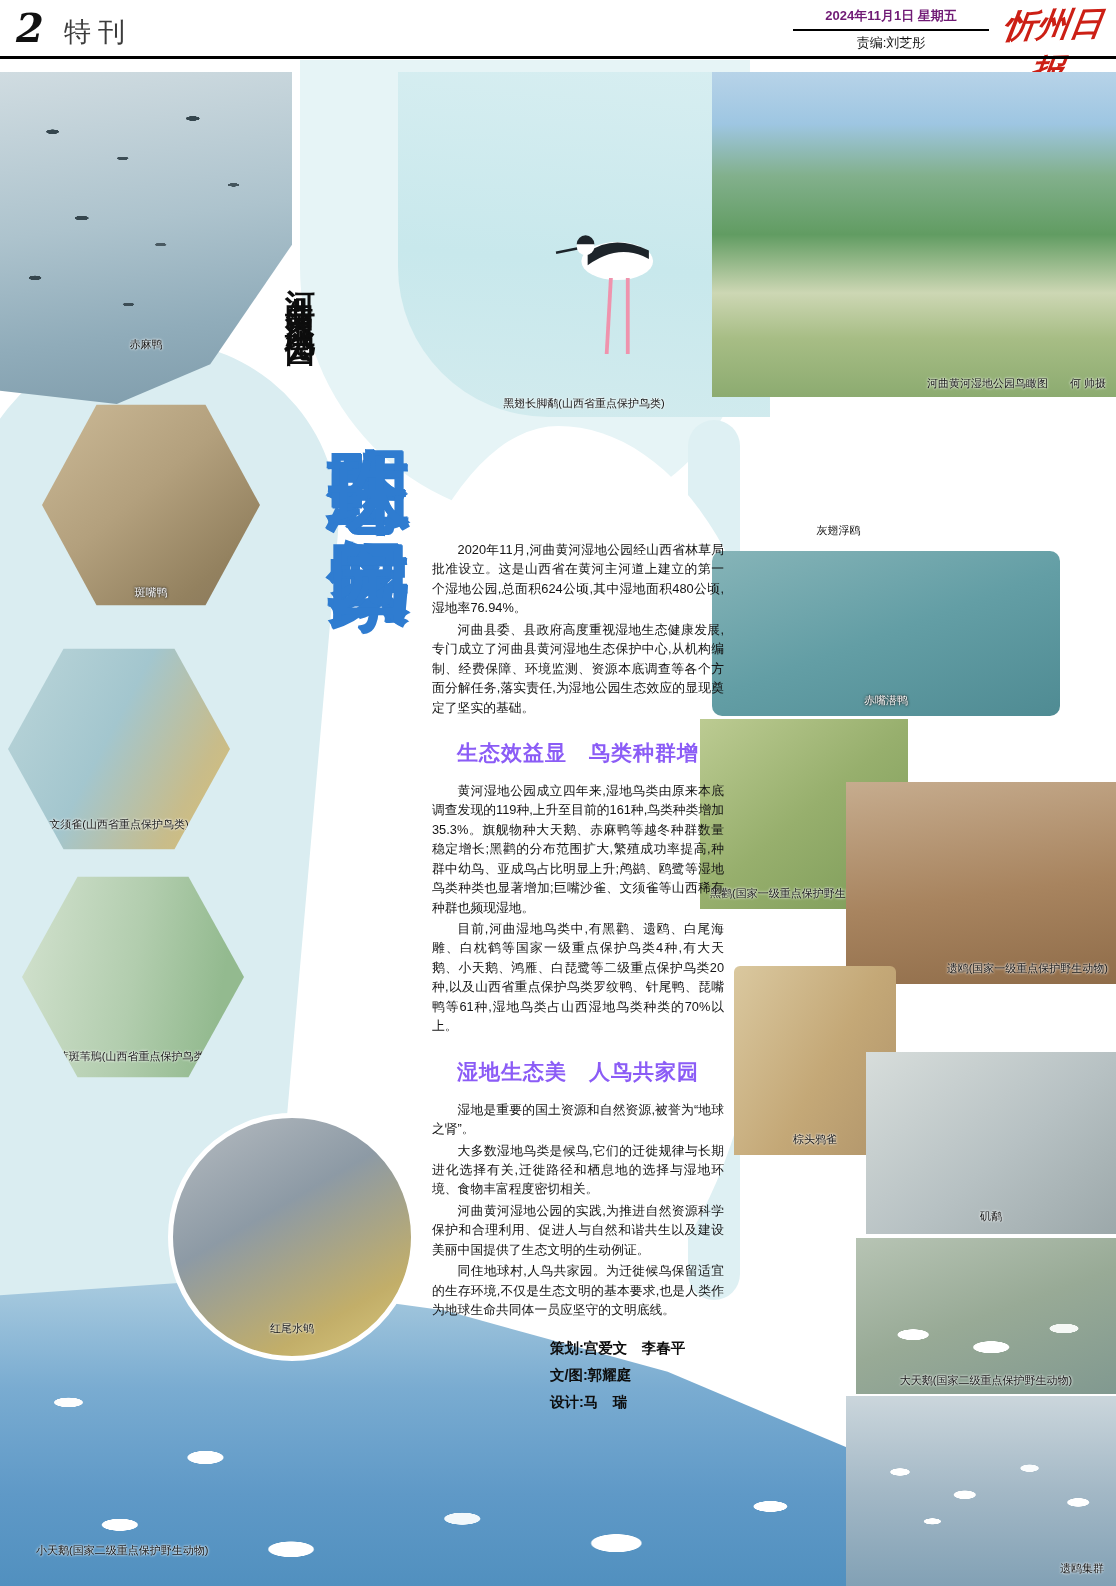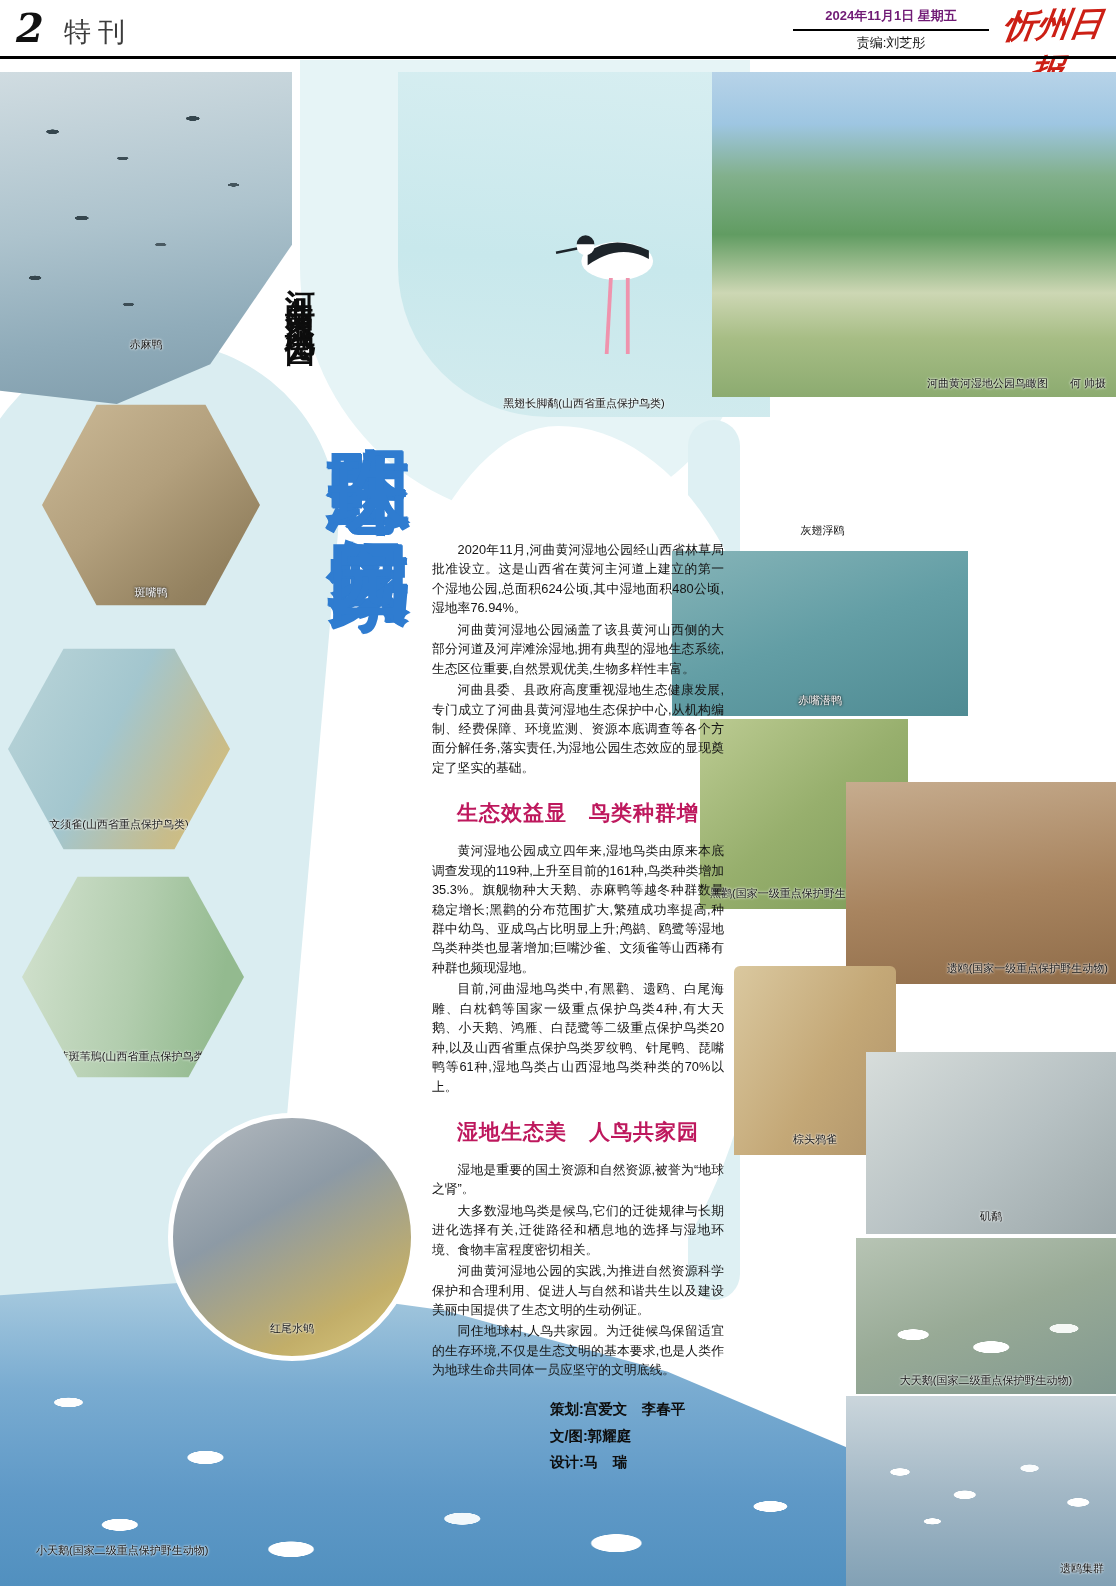--- a/index.html
+++ b/index.html
@@ -61,26 +61,26 @@
         radial-gradient(ellipse 42px 15px at 72% 86%,#fff 58%,transparent 62%),
         radial-gradient(ellipse 28px 9px at 90% 74%,#fff 58%,transparent 62%),
         radial-gradient(ellipse 30px 11px at 24% 58%,#fff 58%,transparent 62%),
         radial-gradient(ellipse 24px 8px at 8% 40%,#fdfdfd 58%,transparent 62%),
         linear-gradient(180deg,#a9cbdf 0%,#7aacd1 35%,#5f99c7 70%,#5190bf 100%);}
   .ph6{left:398px;top:72px;width:372px;height:345px;
        border-radius:0 0 0 150px;
        background:linear-gradient(185deg,#d7eef1 0%,#c8e8ec 55%,#d2ebee 100%);}
   .ph7{left:712px;top:72px;width:404px;height:325px;
        background:linear-gradient(180deg,#b7d3e8 0%,#9ec6e2 16%,#82b08c 32%,#619c62 50%,#cdd7b4 68%,#a7bd85 82%,#8cab70 100%);}
-  .ph8{left:700px;top:400px;width:245px;height:148px;
+  .ph8{left:716px;top:400px;width:245px;height:148px;
        background:
         radial-gradient(ellipse 34px 9px at 50% 36%,#f6f9f6 60%,transparent 64%),
         linear-gradient(120deg,#accd a6 0%,#a9cba2 0%,#8fba88 60%,#7fae79 100%);}
-  .ph9{left:672px;top:551px;width:296px;height:165px;
-       background:linear-gradient(160deg,#86b4b8 0%,#639ea5 50%,#4f8b93 100%);}
+  .ph9{left:712px;top:551px;width:348px;height:165px;
+       background:linear-gradient(160deg,#86b4b8 0%,#639ea5 50%,#4f8b93 100%);border-radius:10px;}
   .ph10{left:700px;top:719px;width:208px;height:190px;
        background:linear-gradient(140deg,#bccb92 0%,#97af6d 50%,#7c9b58 100%);}
   .ph11{left:846px;top:782px;width:270px;height:202px;
        background:linear-gradient(172deg,#c6ac8e 0%,#a8845f 55%,#8f6c49 100%);}
   .ph12{left:734px;top:918px;width:162px;height:189px;border-radius:6px 6px 0 0;
        background:linear-gradient(120deg,#dac89f 0%,#c4a877 55%,#b0946a 100%);margin-top:48px;}
   .ph13{left:866px;top:1052px;width:250px;height:182px;
        background:linear-gradient(140deg,#d7dddb 0%,#b7c1c3 55%,#9ca8aa 100%);}
   .ph14{left:856px;top:1238px;width:260px;height:156px;
        background:
@@ -100,21 +100,21 @@
   
   .kicker{position:absolute;left:284px;top:266px;z-index:4;writing-mode:vertical-rl;
         font-size:30px;font-weight:bold;color:#0d0d0d;letter-spacing:7px;line-height:1.1;}
   .big-title{position:absolute;left:328px;top:382px;z-index:4;writing-mode:vertical-rl;
         font-size:82px;font-weight:900;color:#2f7cd0;line-height:1.0;letter-spacing:2px;
         text-shadow:1px 1px 0 #2f7cd0;}
   
   .article{position:absolute;left:432px;top:540px;width:292px;z-index:3;color:#141414;}
   .para{margin:0 0 2px 0;font-size:12.8px;line-height:1.52;text-align:justify;text-indent:2em;}
   .sec-head{margin:22px 0 14px 0;font-size:21px;font-weight:bold;text-align:center;
-        letter-spacing:1px;color:#be185d;}
+        letter-spacing:1px;color:#8b5cf6;}
   .credits{margin-top:16px;margin-left:118px;font-size:14.5px;font-weight:bold;line-height:1.85;color:#0d0d0d;}
 </style>
 </head>
 <body>
 
 <div class="page">
 
   <div class="hdr-pagenum">2</div>
   <div class="hdr-section">特刊</div>
   <div class="hdr-meta">
@@ -188,21 +188,20 @@
   </div>
   <div class="photo ph15">
     <span class="caption" style="right:12px;bottom:10px;">遗鸥集群</span>
   </div>
 
   <div class="kicker">河曲黄河湿地公园:</div>
   <div class="big-title">生态明珠　候鸟家园</div>
 
   <div class="article">
     <p class="para">2020年11月,河曲黄河湿地公园经山西省林草局批准设立。这是山西省在黄河主河道上建立的第一个湿地公园,总面积624公顷,其中湿地面积480公顷,湿地率76.94%。</p>
-    <p class="para">河曲黄河湿地公园涵盖了该县黄河山西侧的大部分河道及河岸滩涂湿地,拥有典型的湿地生态系统,生态区位重要,自然景观优美,生物多样性丰富。</p>
     <p class="para">河曲县委、县政府高度重视湿地生态健康发展,专门成立了河曲县黄河湿地生态保护中心,从机构编制、经费保障、环境监测、资源本底调查等各个方面分解任务,落实责任,为湿地公园生态效应的显现奠定了坚实的基础。</p>
 
     <h3 class="sec-head">生态效益显　鸟类种群增</h3>
     <p class="para">黄河湿地公园成立四年来,湿地鸟类由原来本底调查发现的119种,上升至目前的161种,鸟类种类增加35.3%。旗舰物种大天鹅、赤麻鸭等越冬种群数量稳定增长;黑鹳的分布范围扩大,繁殖成功率提高,种群中幼鸟、亚成鸟占比明显上升;鸬鹚、鸥鹭等湿地鸟类种类也显著增加;巨嘴沙雀、文须雀等山西稀有种群也频现湿地。</p>
     <p class="para">目前,河曲湿地鸟类中,有黑鹳、遗鸥、白尾海雕、白枕鹤等国家一级重点保护鸟类4种,有大天鹅、小天鹅、鸿雁、白琵鹭等二级重点保护鸟类20种,以及山西省重点保护鸟类罗纹鸭、针尾鸭、琵嘴鸭等61种,湿地鸟类占山西湿地鸟类种类的70%以上。</p>
 
     <h3 class="sec-head">湿地生态美　人鸟共家园</h3>
     <p class="para">湿地是重要的国土资源和自然资源,被誉为“地球之肾”。</p>
     <p class="para">大多数湿地鸟类是候鸟,它们的迁徙规律与长期进化选择有关,迁徙路径和栖息地的选择与湿地环境、食物丰富程度密切相关。</p>
     <p class="para">河曲黄河湿地公园的实践,为推进自然资源科学保护和合理利用、促进人与自然和谐共生以及建设美丽中国提供了生态文明的生动例证。</p>

